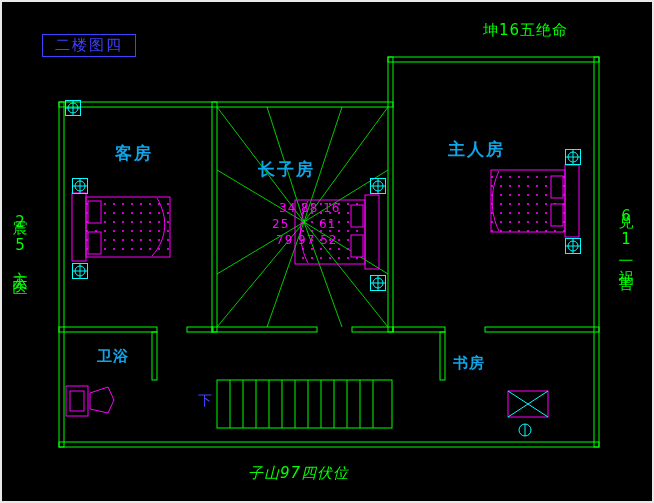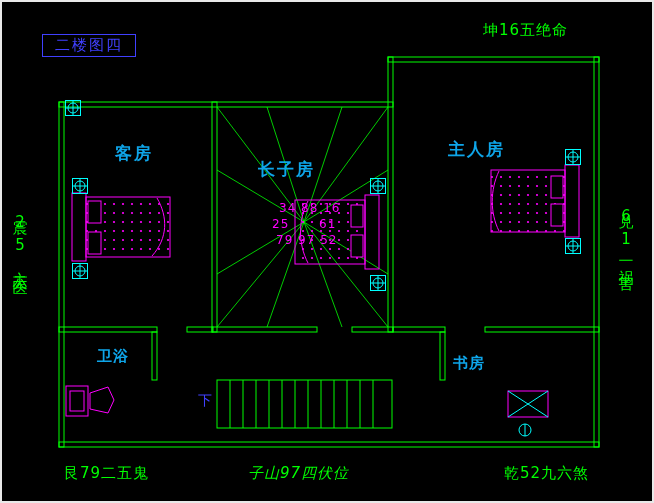--- a/index.html
+++ b/index.html
@@ -142,23 +142,21 @@
     </g>
   </svg>
 
   <div class="title-box">
     <span>二楼图四</span>
   </div>
 
   <div class="lbl" style="left:481px; top:19px;">坤16五绝命</div>
   <div class="lbl vert" style="left:8px; top:206px;">震25六天医</div>
   <div class="lbl vert" style="left:614px; top:200px;">兑61一祸害</div>
-  <div class="lbl" style="left:62px; top:462px;">艮79二五鬼</div>
   <div class="lbl" style="left:246px; top:462px;font-style:italic;">子山97四伏位</div>
-  <div class="lbl" style="left:502px; top:462px;">乾52九六煞</div>
 
   <div class="room" style="left:113px; top:140px;">客房</div>
   <div class="room" style="left:256px; top:156px;">长子房</div>
   <div class="room" style="left:446px; top:136px;">主人房</div>
   <div class="room small" style="left:95px; top:345px;">卫浴</div>
   <div class="room small" style="left:451px; top:352px;">书房</div>
 
   <div class="downlbl" style="left:196px; top:390px;">下</div>
 
   <div class="mag" style="left:277px; top:199px;">34 88 16</div>

